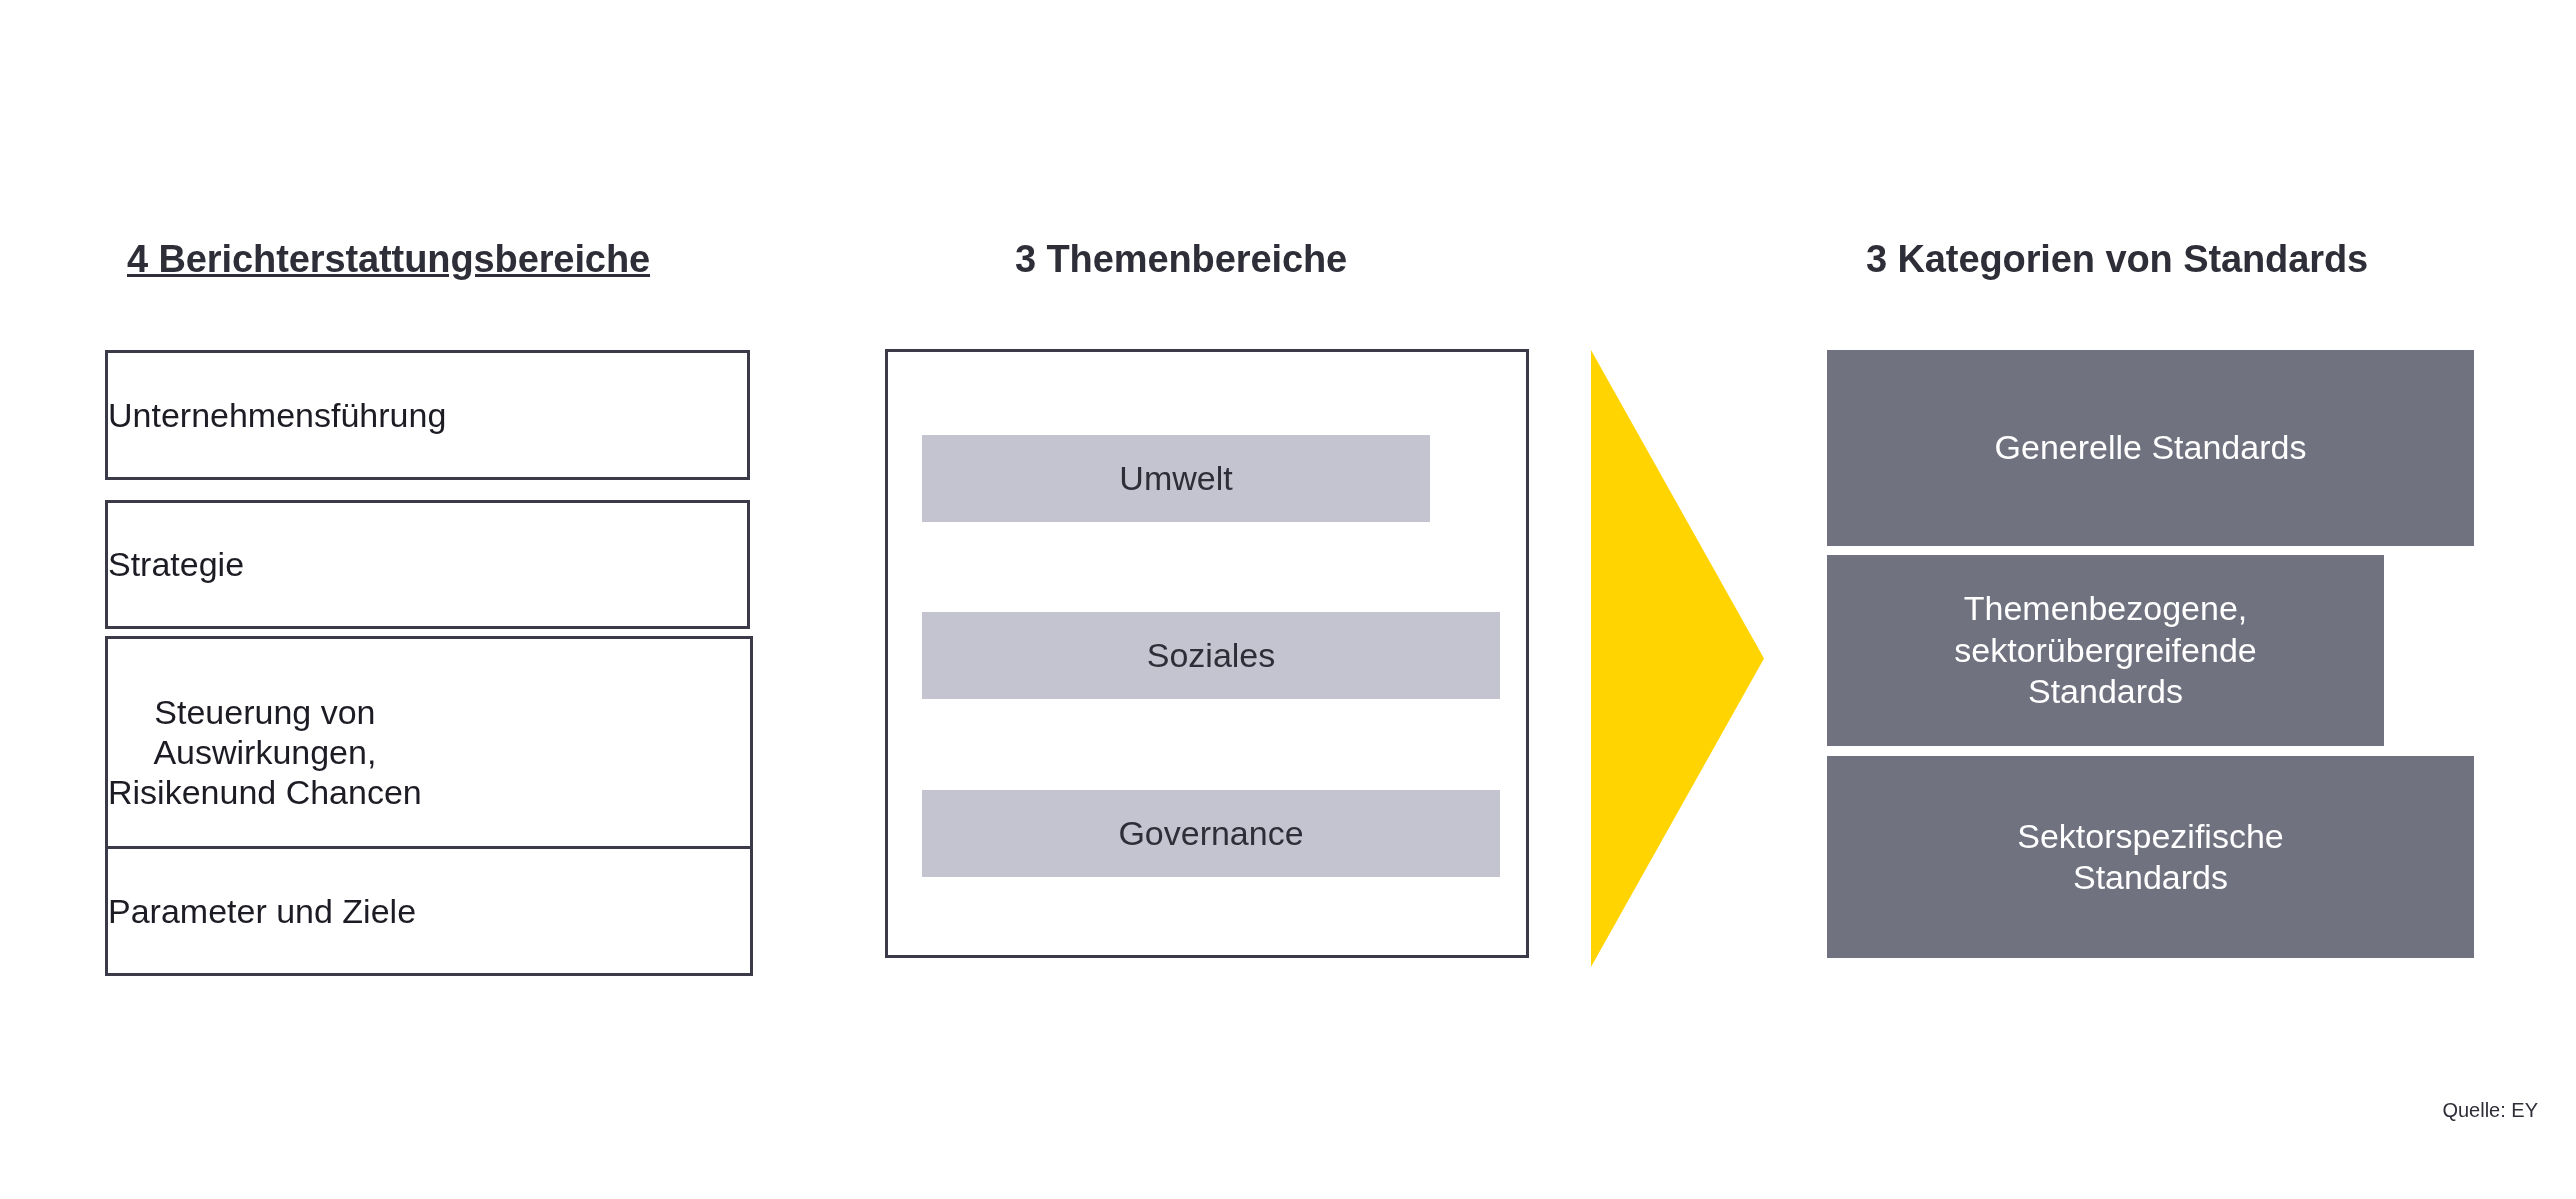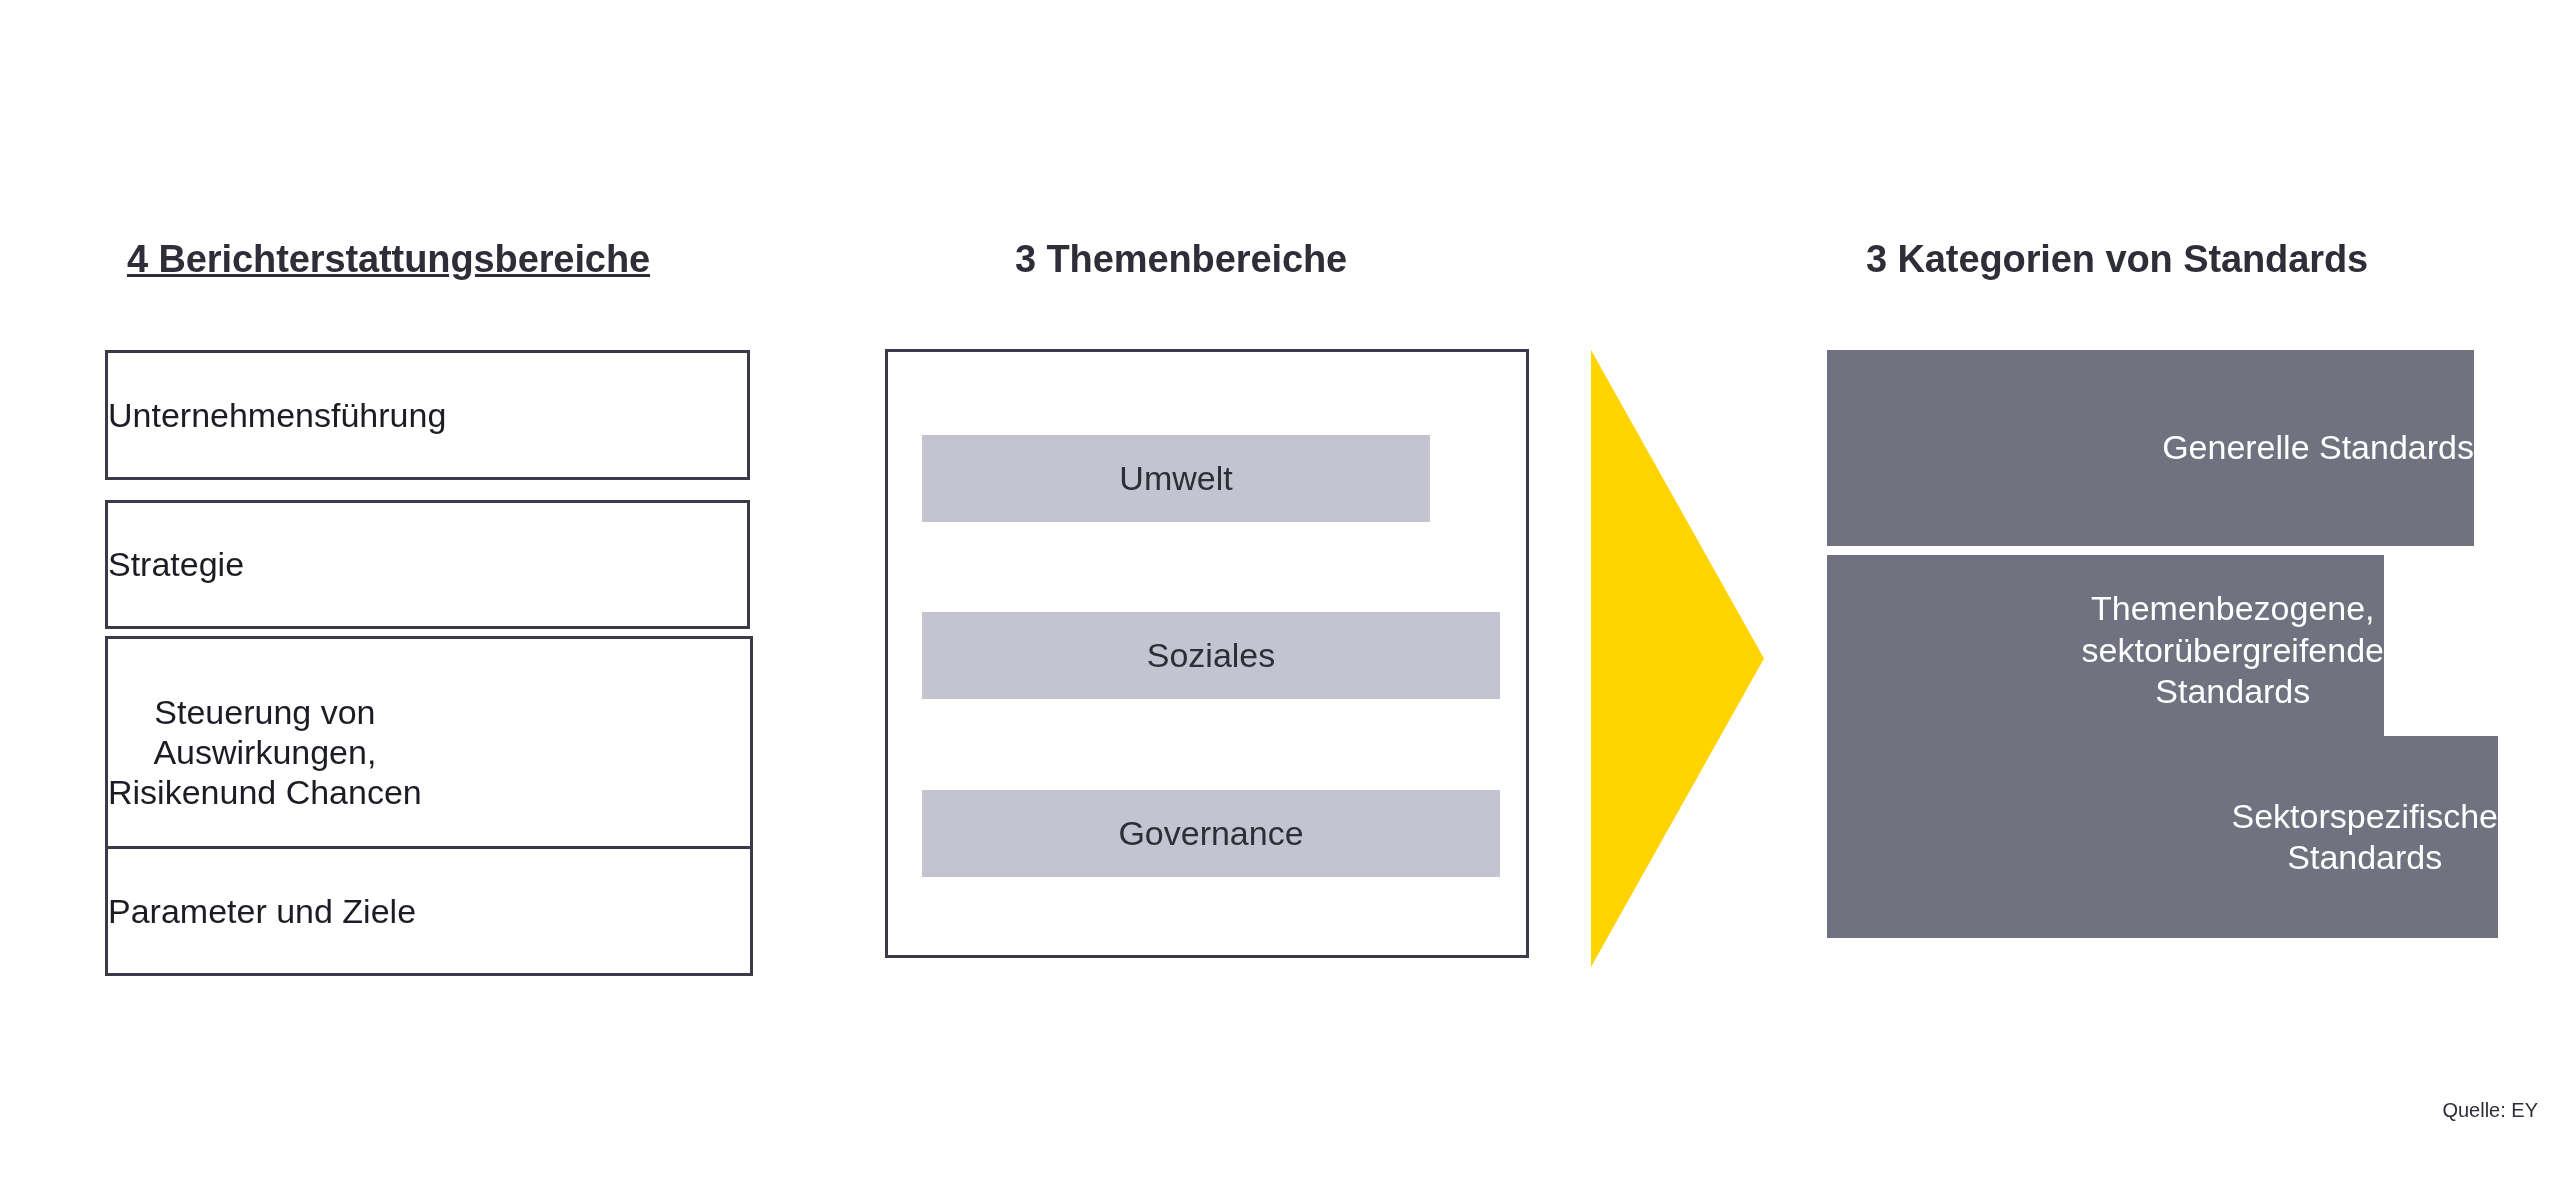--- a/index.html
+++ b/index.html
@@ -84,29 +84,29 @@
     height: 617px;
   }
   #arrow svg { display: block; width: 100%; height: 100%; }
 
   
   .dark-box {
     position: absolute;
     background: #717280;
     display: flex;
     align-items: center;
-    justify-content: flex-end;
+    justify-content: center;
     text-align: center;
     font-size: 34px;
     line-height: 1.22;
     color: #ffffff;
   }
   #right-box-0 { left: 1827px; top: 350px;  width: 647px; height: 196px; }
   #right-box-1 { left: 1827px; top: 555px;  width: 557px; height: 191px; }
-  #right-box-2 { left: 1827px; top: 736px; width: 647px; height: 202px; padding-left: 24px; }
+  #right-box-2 { left: 1827px; top: 756px; width: 647px; height: 202px; }
 
   
   #source-note {
     position: absolute;
     right: 38px;
     top: 1099px;
     font-size: 20px;
     color: #2e2e38;
     white-space: nowrap;
   }

